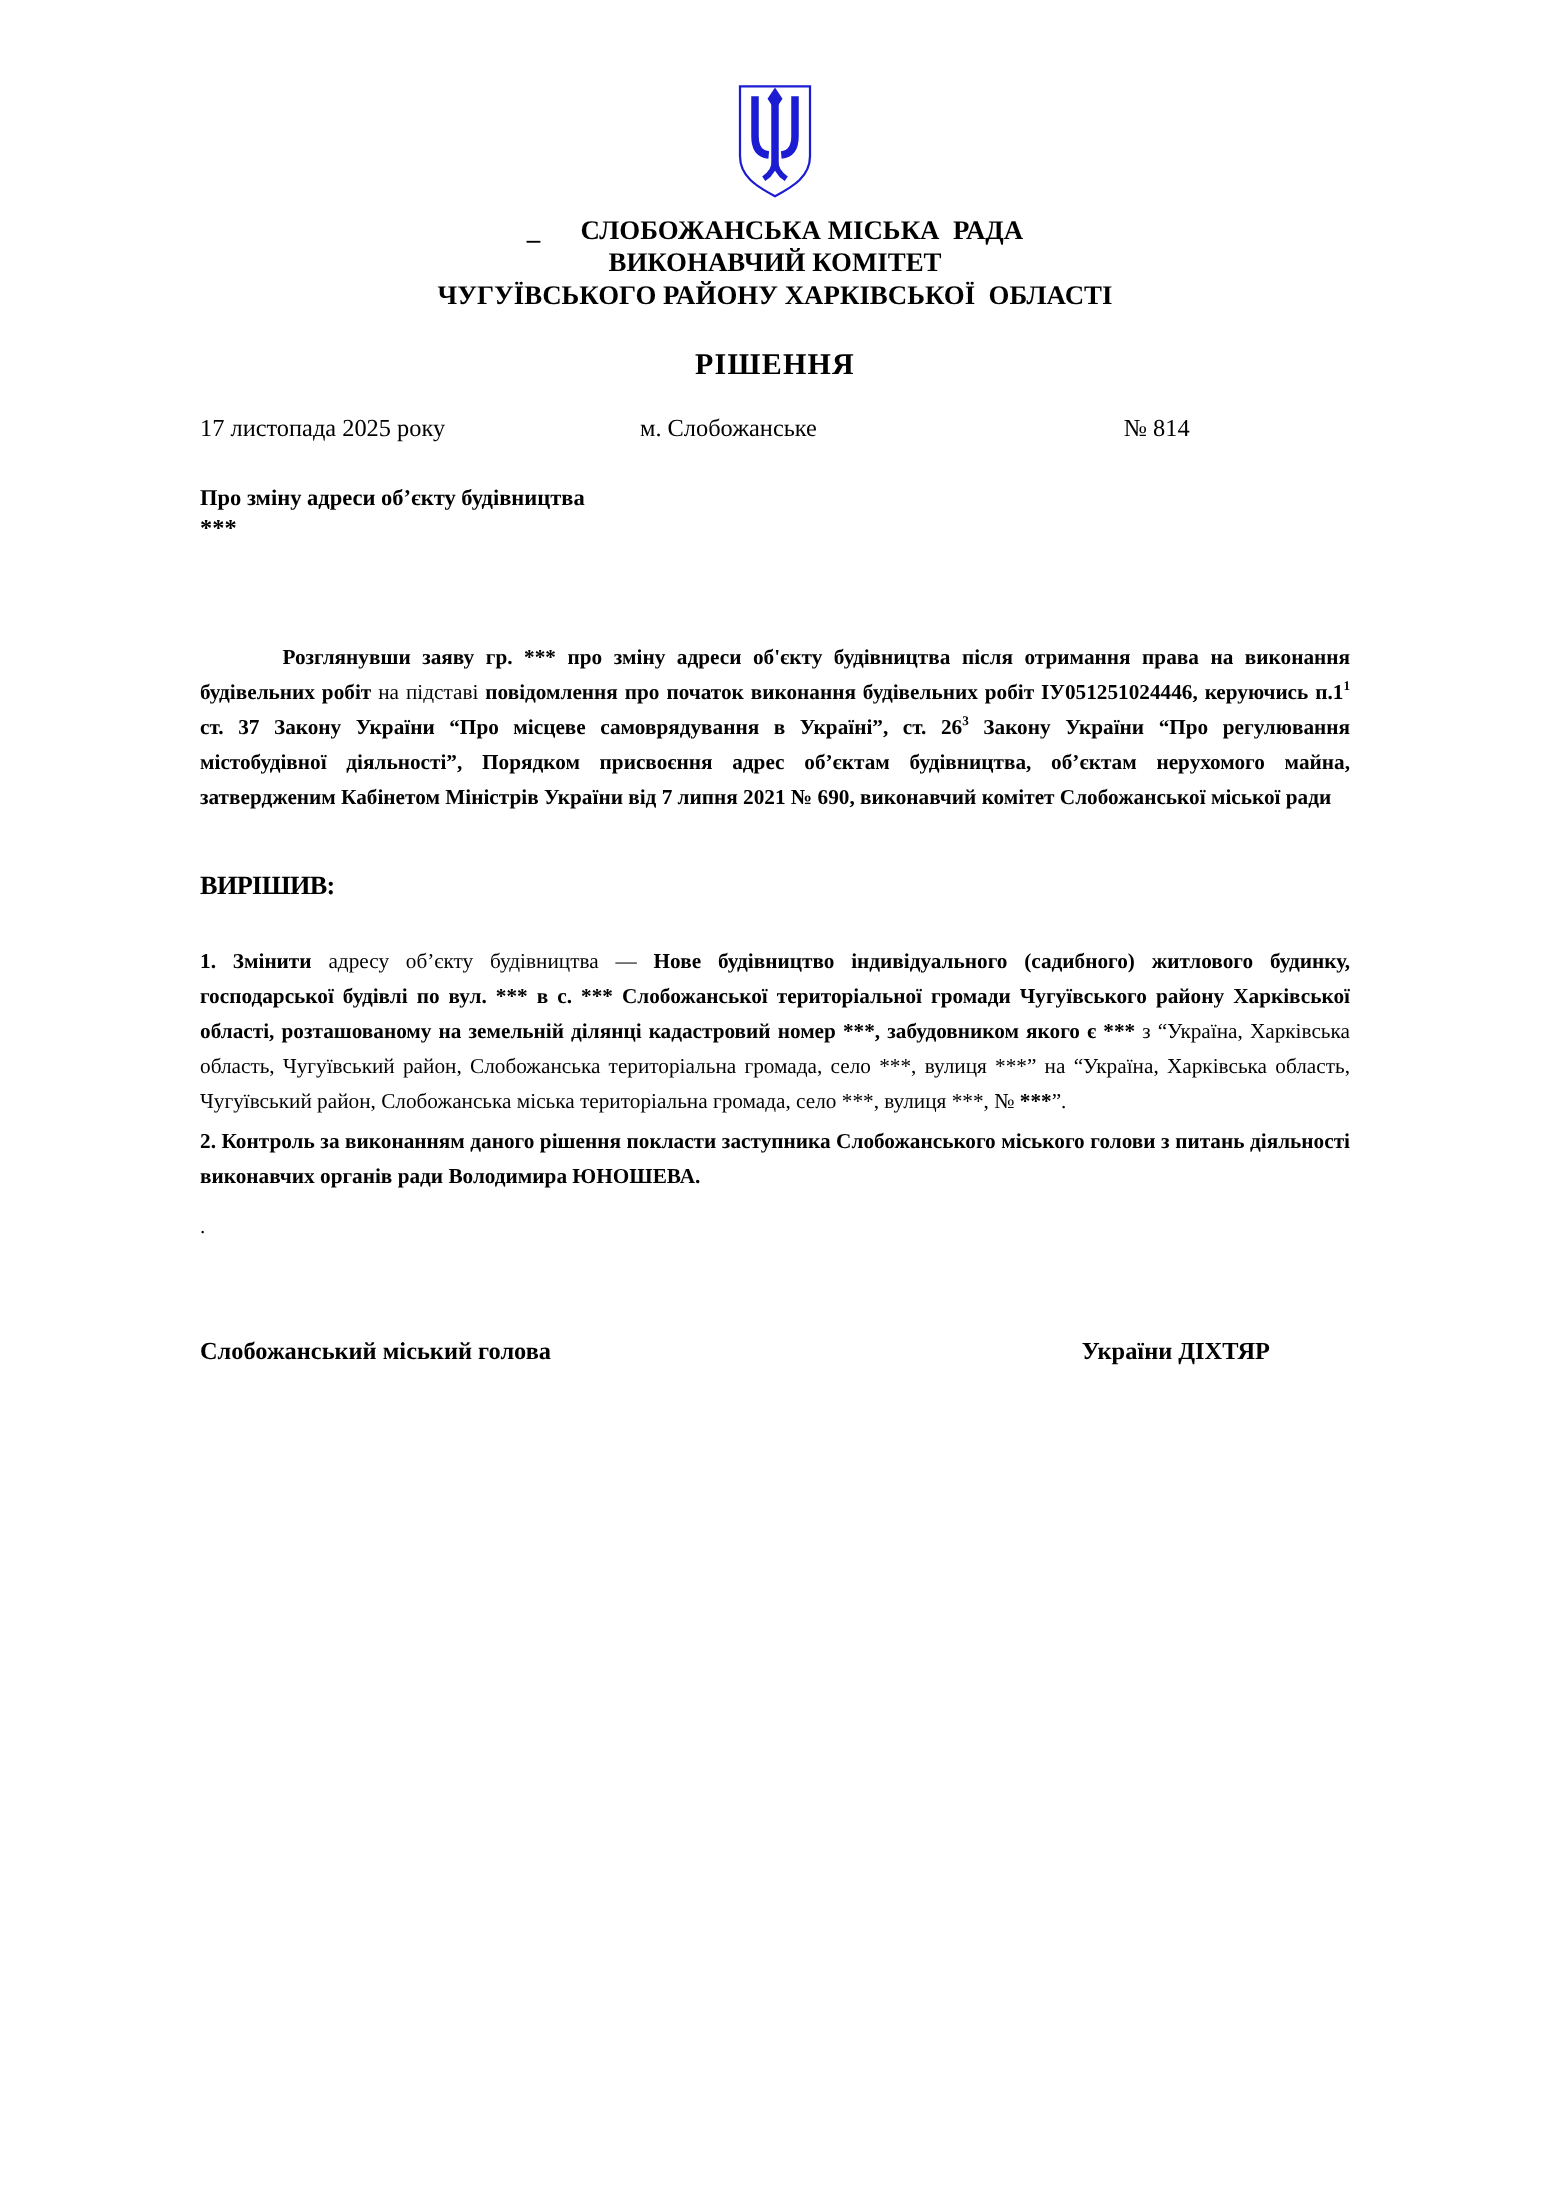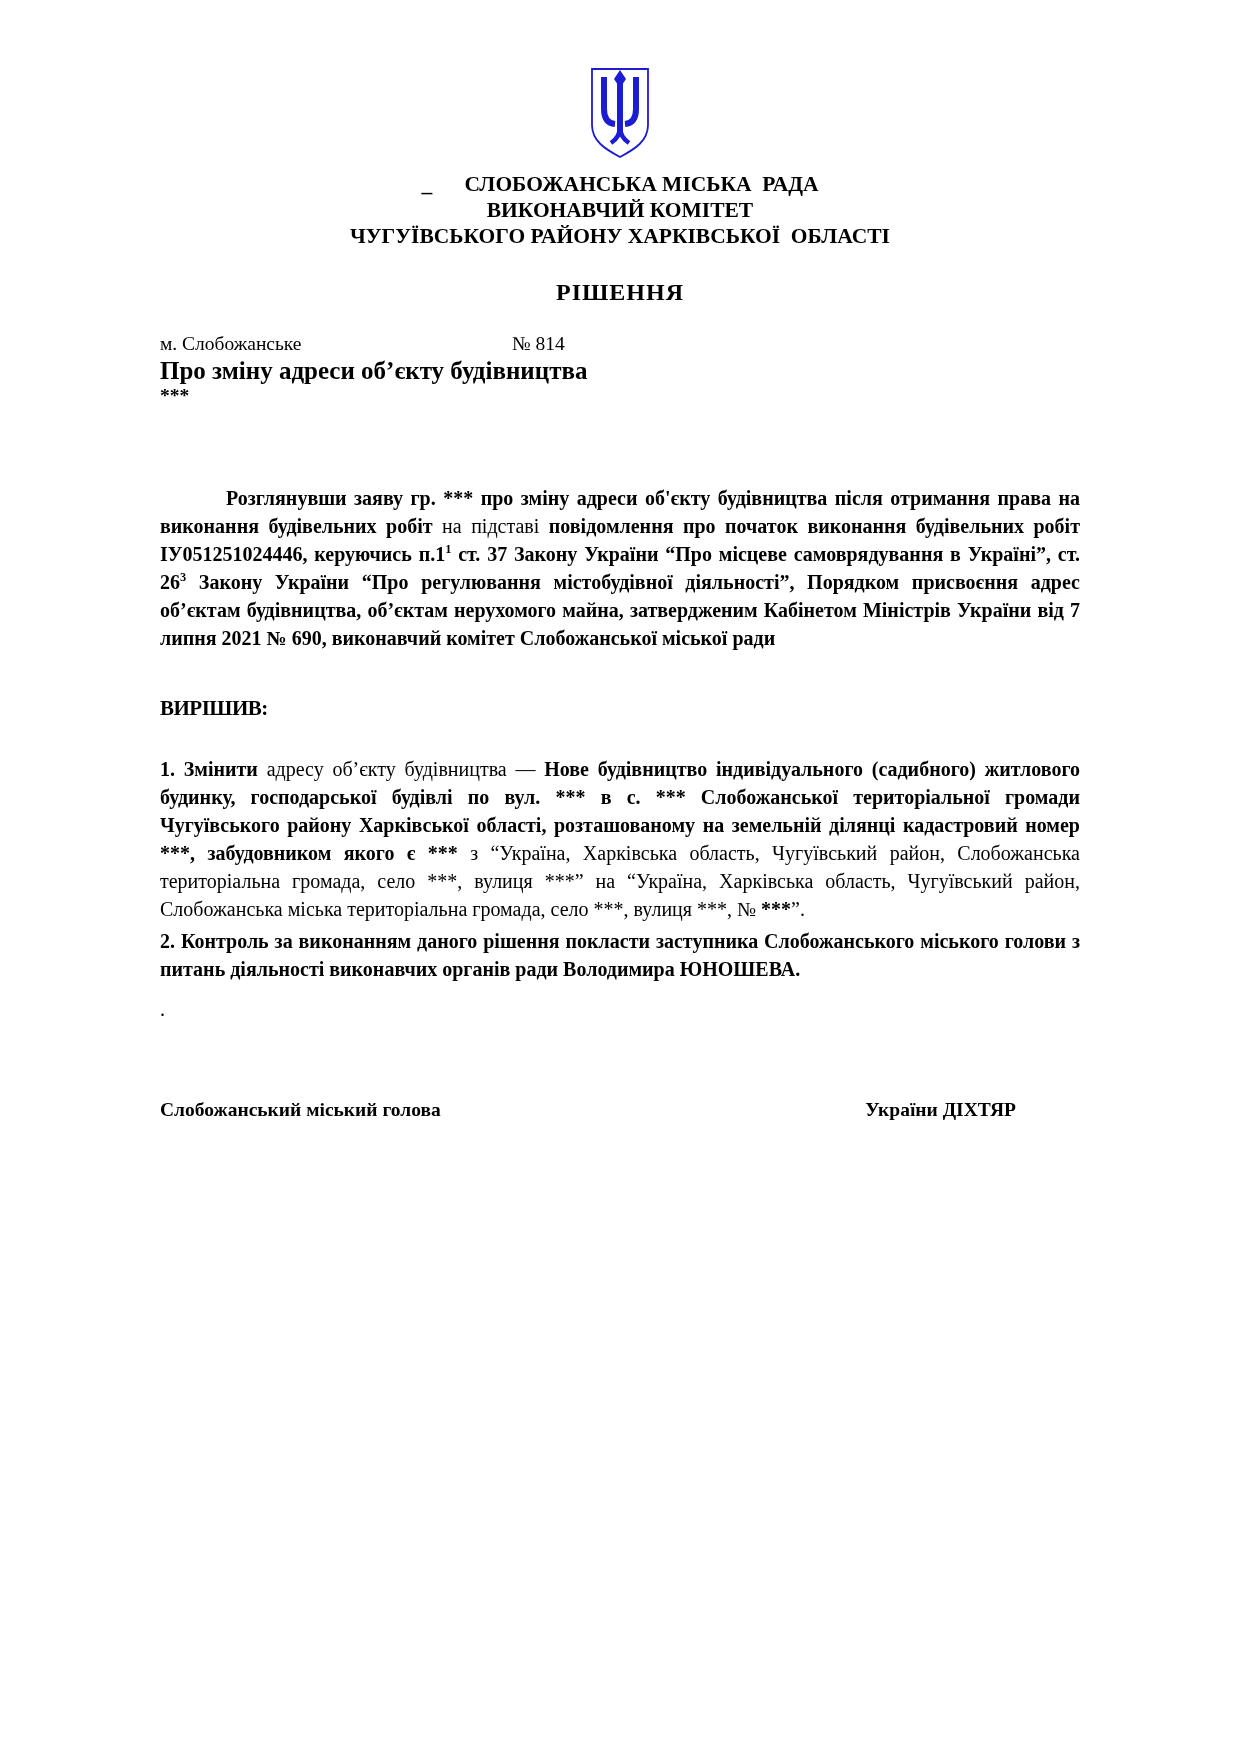--- a/index.html
+++ b/index.html
@@ -26,25 +26,25 @@
     font-weight: bold; text-align: center;
     font-size: 24px; line-height: 26px;
     margin-top: 30px; letter-spacing: 1px;
   }
 
   .meta-row {
     display: grid; grid-template-columns: 352px 387px 1fr;
     margin-top: 26px; font-size: 19.5px; line-height: 26px;
   }
 
-  .subject { font-weight: bold; font-size: 25px; line-height: 27px; }
+  .subject { font-weight: bold; font-size: 18px; line-height: 27px; margin-top: 28px; }
   .subject-note { font-weight: bold; font-size: 19.5px; line-height: 24px; }
 
   .para {
-    font-size: 20px; line-height: 28px;
+    font-size: 17px; line-height: 28px;
     text-align: justify; margin: 0;
   }
   .para .b { font-weight: bold; }
   .para sup { font-size: 0.62em; line-height: 0; }
   .indent { text-indent: 66px; }
 
   .para-considering { margin-top: 76px; }
   .decided-label { font-weight: bold; font-size: 21px; margin-top: 44px; letter-spacing: -0.5px; }
   .item-1 { margin-top: 34px; }
   .item-2 { margin-top: 4px; }
@@ -78,20 +78,21 @@
     </svg>
   </div>
 
   <div class="org-line first">_&nbsp;&nbsp;&nbsp;&nbsp;&nbsp; СЛОБОЖАНСЬКА МІСЬКА&nbsp; РАДА</div>
   <div class="org-line">ВИКОНАВЧИЙ КОМІТЕТ</div>
   <div class="org-line">ЧУГУЇВСЬКОГО РАЙОНУ ХАРКІВСЬКОЇ&nbsp; ОБЛАСТІ</div>
 
   <div class="doc-type">РІШЕННЯ</div>
 
   <div class="meta-row">
+    <span>17 листопада 2025 року</span>
     <span>м. Слобожанське</span>
     <span>№ 814</span>
   </div>
 
   <div class="subject">Про зміну адреси об’єкту будівництва</div>
   <div class="subject-note">***</div>
 
   <p class="para indent para-considering"><span class="b">Розглянувши заяву гр. *** про зміну адреси об'єкту будівництва після отримання права на виконання будівельних робіт </span><span>на підставі </span><span class="b">повідомлення про початок виконання будівельних робіт ІУ051251024446, керуючись п.1</span><sup class="b">1</sup><span class="b"> ст. 37 Закону України “Про місцеве самоврядування в Україні”, ст. 26</span><sup class="b">3</sup><span class="b"> Закону України “Про регулювання містобудівної діяльності”, Порядком присвоєння адрес об’єктам будівництва, об’єктам нерухомого майна, затвердженим Кабінетом Міністрів України від 7 липня 2021 № 690, виконавчий комітет Слобожанської міської ради</span></p>
 
   <div class="decided-label">ВИРІШИВ:</div>

